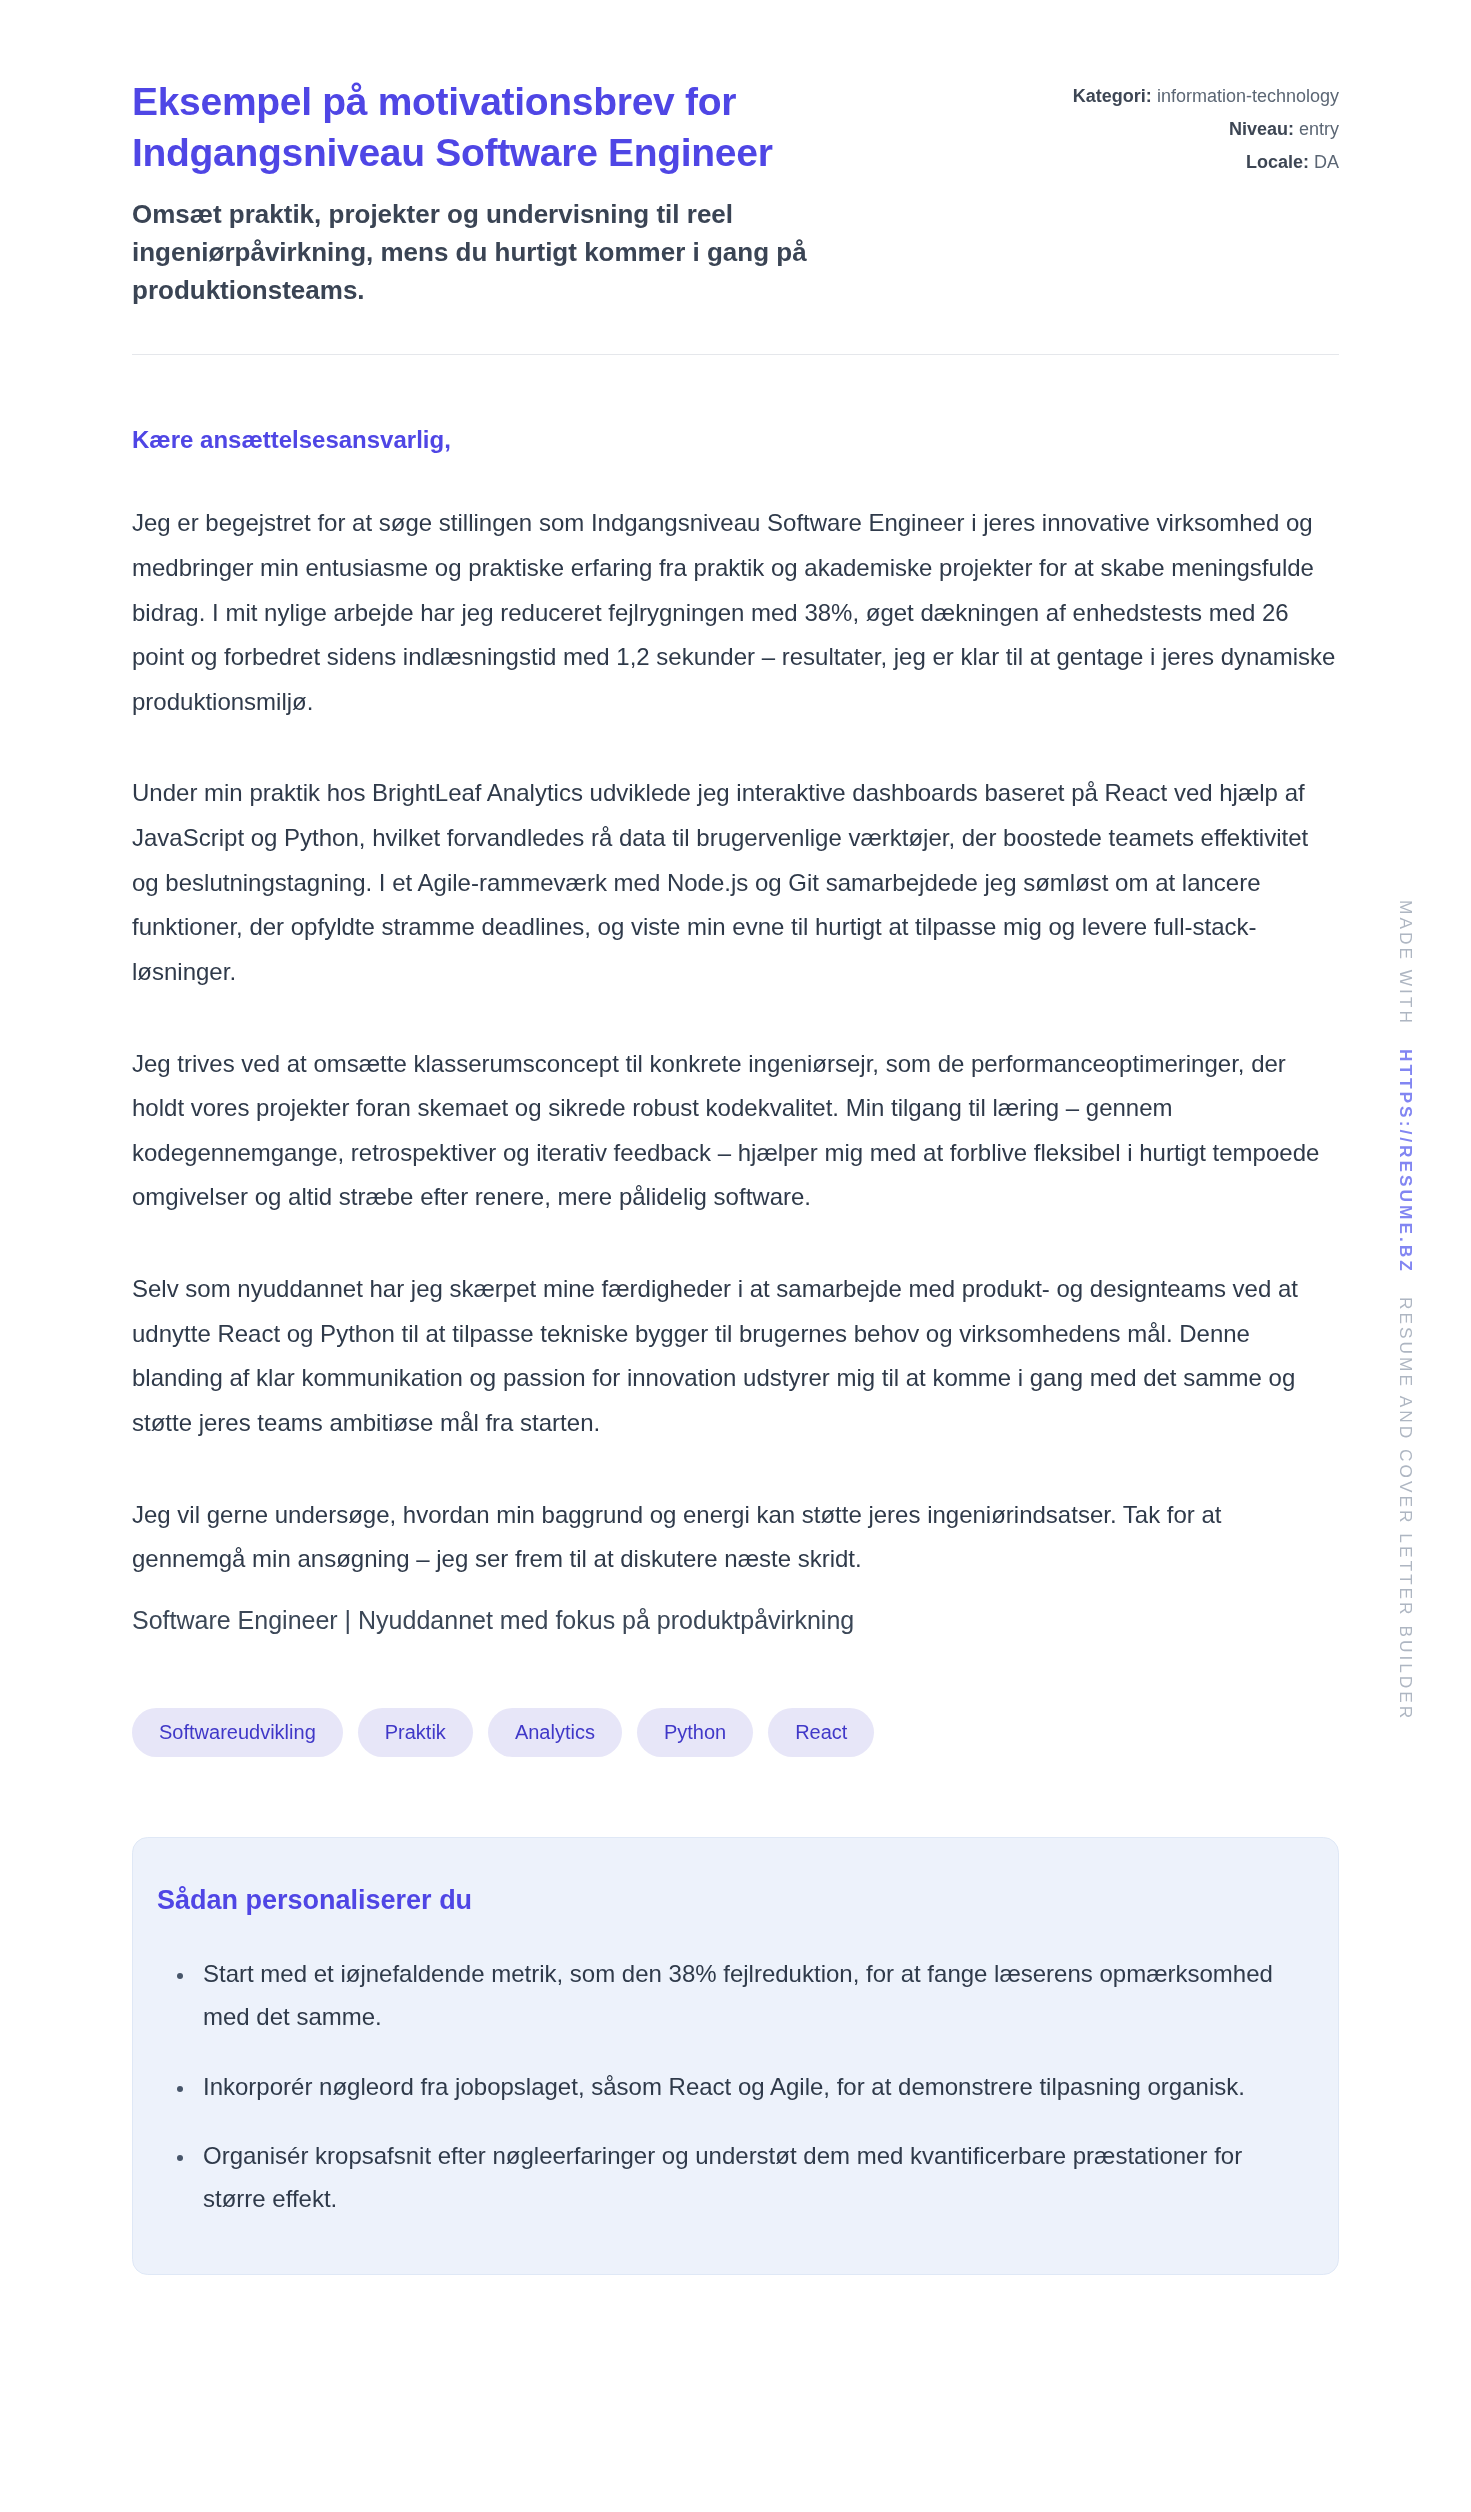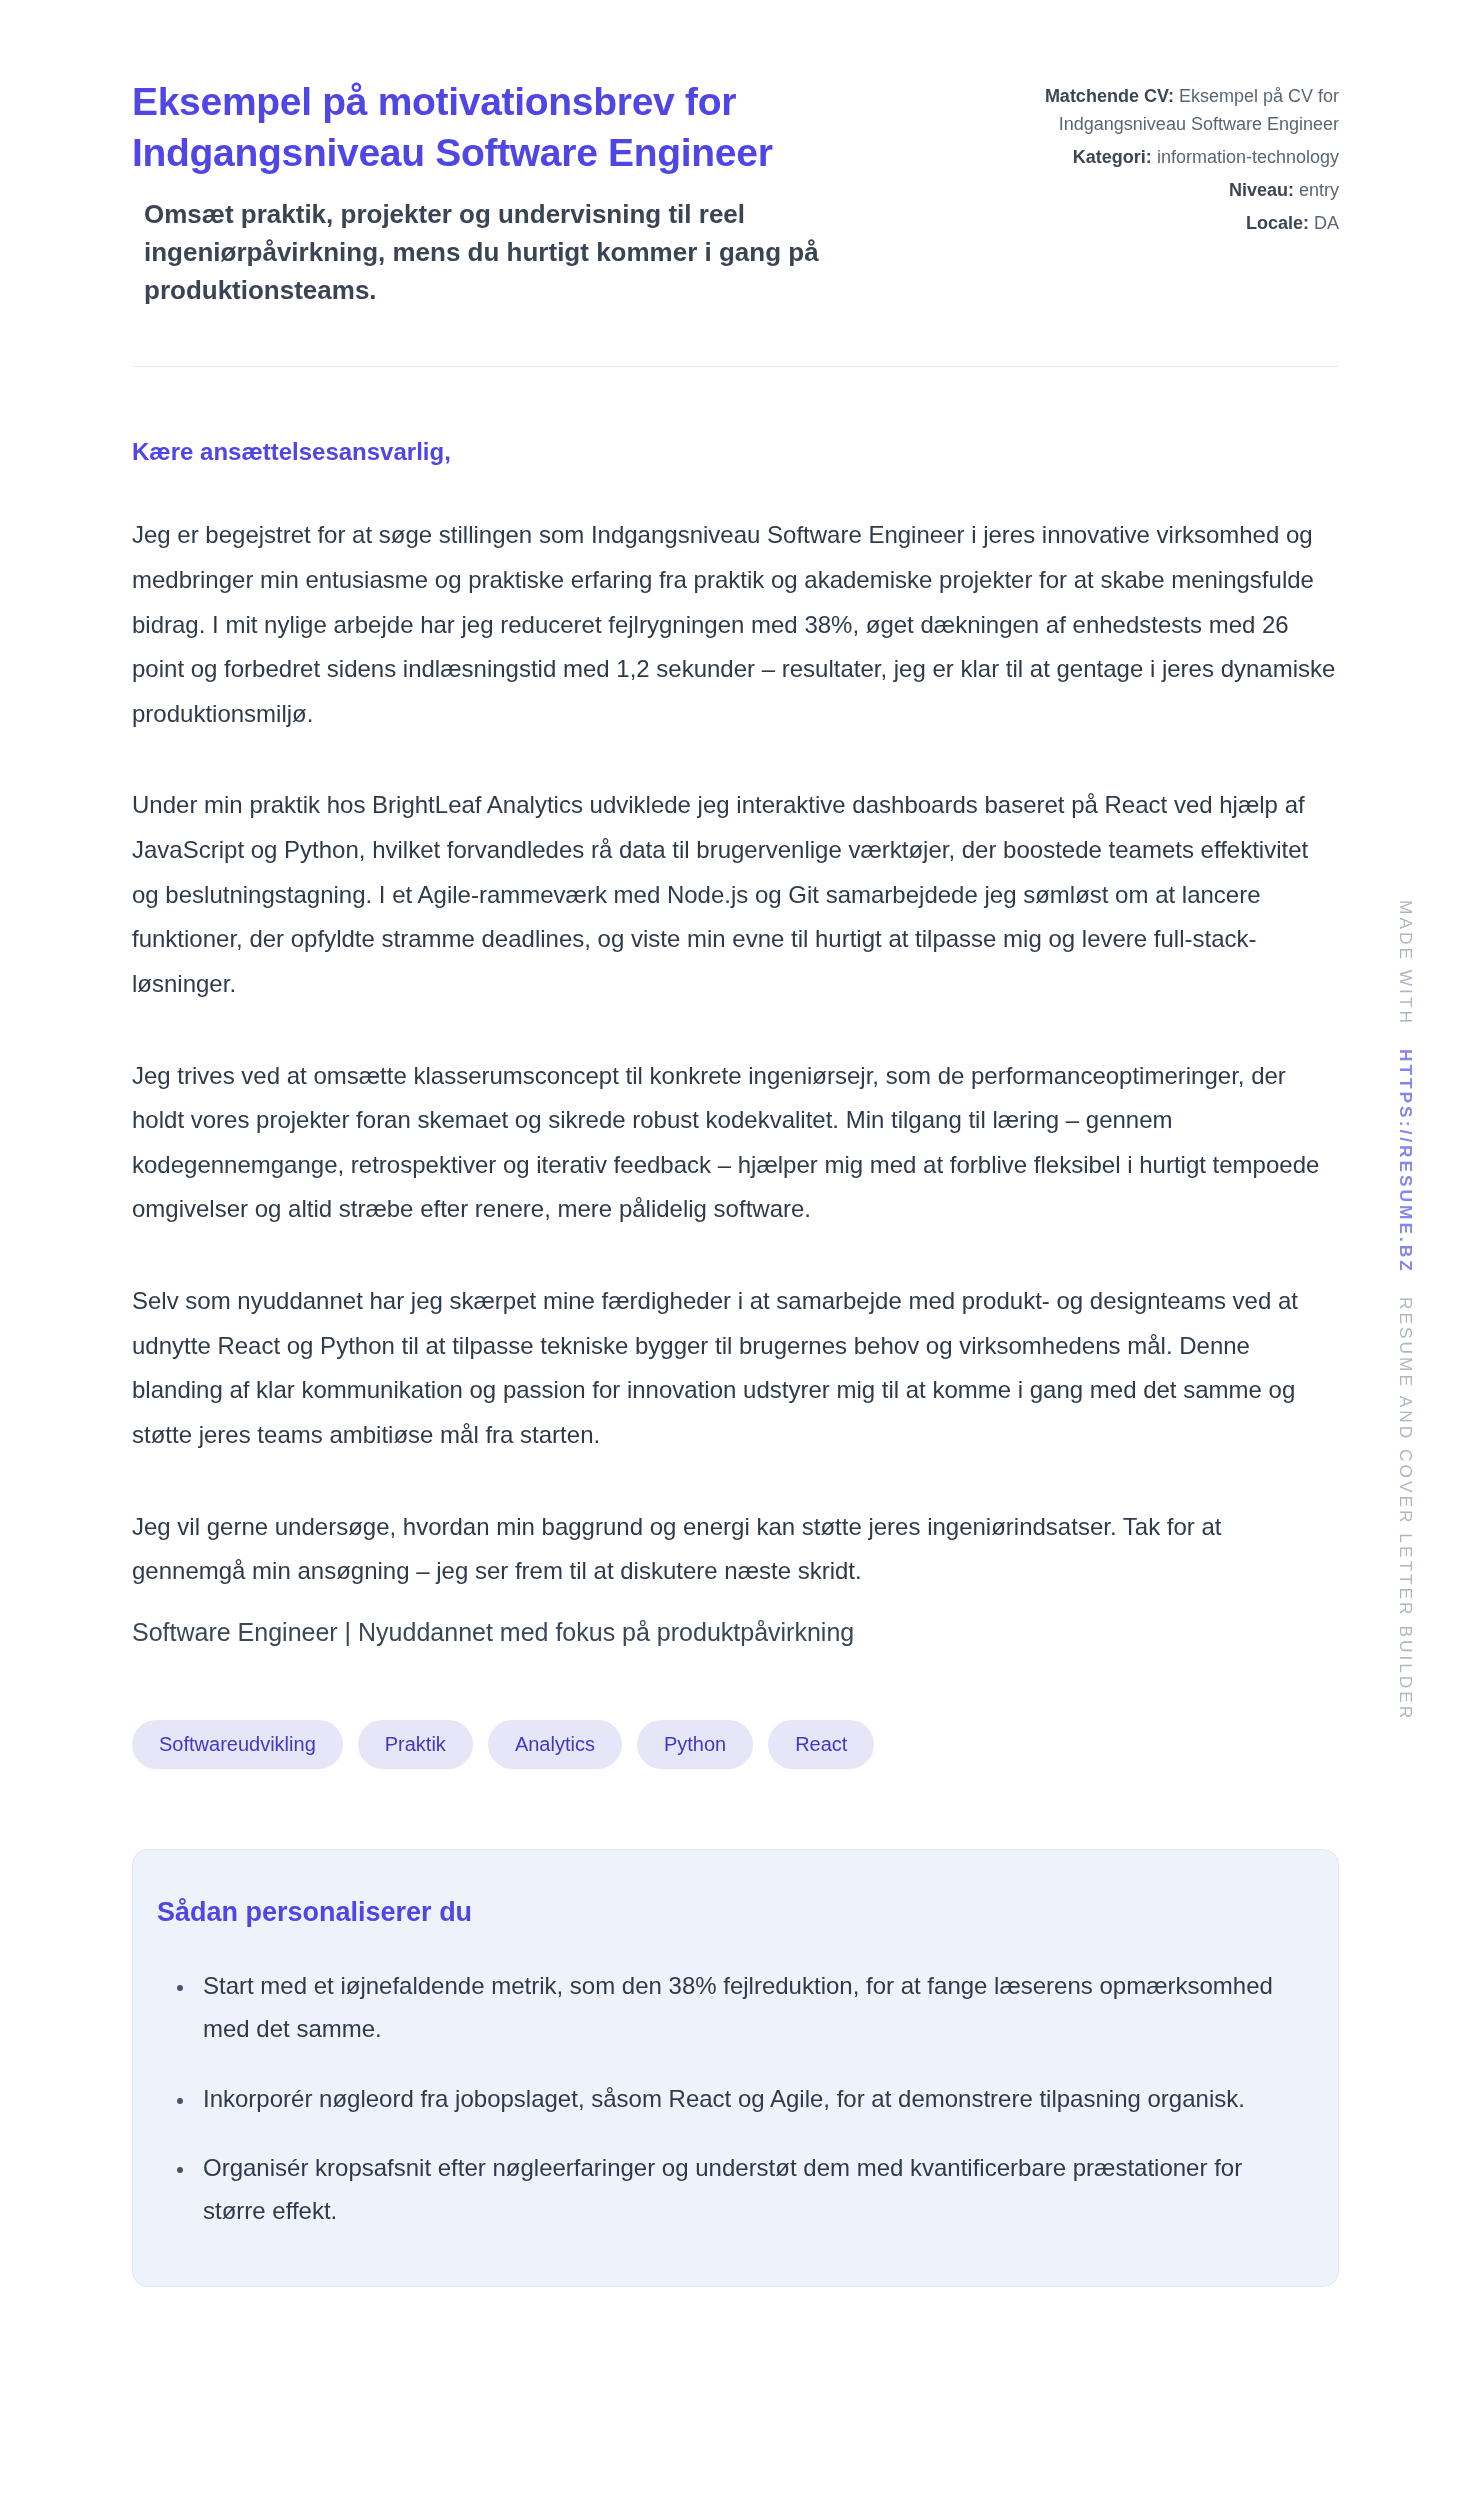--- a/index.html
+++ b/index.html
@@ -32,21 +32,21 @@
   .header-left { max-width: 857px; }
   .page-title {
     margin: 0 0 17.3px 0;
     font-size: 39px;
     line-height: 1.32;
     font-weight: 700;
     letter-spacing: -0.3px;
     color: #4f46e5;
   }
   .page-subtitle {
-    margin: 12px;
+    margin: 0;
     max-width: 831px;
     font-size: 26px;
     line-height: 1.45;
     font-weight: 700;
     color: #3a4454;
   }
   .meta {
     width: 299px;
     flex: 0 0 auto;
     padding-top: 7px;
@@ -165,24 +165,20 @@
 
 <div class="page">
   <main class="content">
 
     <header class="header">
       <div class="header-left">
         <h1 class="page-title">Eksempel på motivationsbrev for Indgangsniveau Software Engineer</h1>
         <p class="page-subtitle">Omsæt praktik, projekter og undervisning til reel ingeniørpåvirkning, mens du hurtigt kommer i gang på produktionsteams.</p>
       </div>
       <aside class="meta">
-        <div class="meta-row">
-          <span class="meta-label">Matchende CV:</span>
-          <span class="meta-value">Eksempel på CV for Indgangsniveau Software Engineer</span>
-        </div>
         <div class="meta-row">
           <span class="meta-label">Kategori:</span>
           <span class="meta-value">information-technology</span>
         </div>
         <div class="meta-row">
           <span class="meta-label">Niveau:</span>
           <span class="meta-value">entry</span>
         </div>
         <div class="meta-row">
           <span class="meta-label">Locale:</span>

